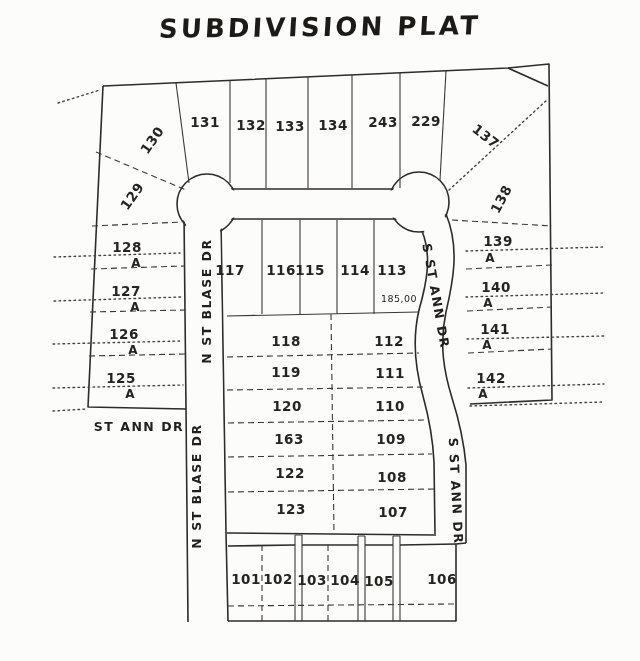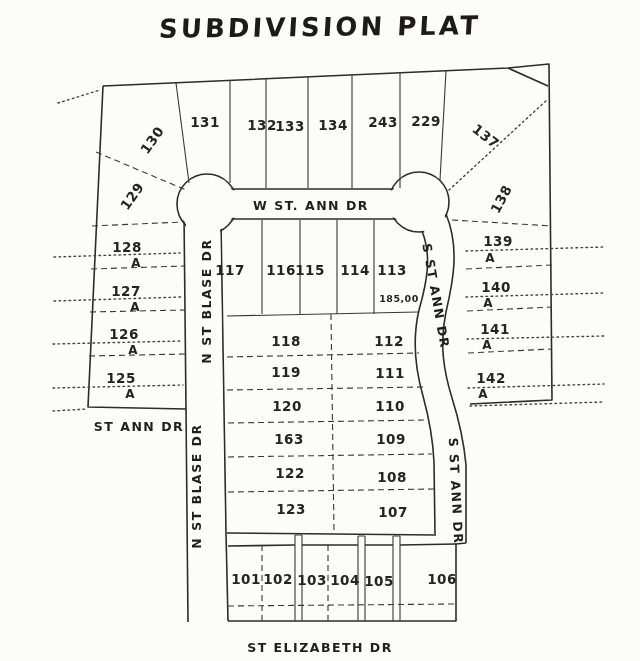--- a/index.html
+++ b/index.html
@@ -5,21 +5,21 @@
   html,body{margin:0;padding:0;background:#ffffff;}
   #plat-page{position:relative;width:640px;height:661px;background:#fcfcfa;overflow:hidden;
              font-family:"DejaVu Sans","Liberation Sans",sans-serif;}
   #plat-svg{position:absolute;left:0;top:0;z-index:1;}
   .plat-label{position:absolute;z-index:2;transform:translate(-50%,-50%);white-space:nowrap;color:#262421;}
   .title{font-weight:700;font-size:26px;letter-spacing:3px;color:#1d1b18;
          transform:translate(-50%,-50%) skewX(-4deg) rotate(-0.6deg);}
   .lot{font-weight:700;font-size:13.5px;letter-spacing:.5px;}
   .suf{font-weight:700;font-size:12px;}
   .street{font-weight:700;font-size:12.5px;letter-spacing:1.5px;color:#211f1c;}
-  .dim{font-weight:700;font-size:9.5px;letter-spacing:.5px;}
+  .dim{font-weight:400;font-size:9.5px;letter-spacing:.5px;}
 </style>
 </head>
 <body>
 
 <div id="plat-page">
 
   <svg id="plat-svg" width="640" height="661" viewBox="0 0 640 661">
 
     <g stroke="#2e2c29" stroke-width="1.6" fill="none">
       <circle cx="207" cy="204" r="30"></circle>
@@ -72,27 +72,25 @@
     <g stroke="#454340" stroke-width="1.4" stroke-dasharray="1.6 3.4" stroke-linecap="round" fill="none">
       <path d="M54,257 L180,253 M54,301 L181,297 M53,344 L182,341 M53,388 L183,385 M53,411 L87,409"></path>
       <path d="M466,251 L604,247 M466,297 L604,293 M467,339 L604,336 M468,388 L604,384 M470,406 L604,402"></path>
       <path d="M58,103 L100,90"></path>
       <path d="M449,190 L548,99"></path>
     </g>
   </svg>
 
   <div class="plat-label title" style="left:320px;top:27px">SUBDIVISION PLAT</div>
 
-  <div class="plat-label street" style="left:311px;top:205px">W ST. ANN DR</div>
   <div class="plat-label street" style="left:436px;top:296px;transform:translate(-50%,-50%) rotate(80deg)">S ST ANN DR</div>
   <div class="plat-label street" style="left:206px;top:301px;transform:translate(-50%,-50%) rotate(-90deg)">N ST BLASE DR</div>
   <div class="plat-label street" style="left:139px;top:426px">ST ANN DR</div>
   <div class="plat-label street" style="left:196px;top:486px;transform:translate(-50%,-50%) rotate(-90deg)">N ST BLASE DR</div>
   <div class="plat-label street" style="left:456px;top:491px;transform:translate(-50%,-50%) rotate(87deg)">S ST ANN DR</div>
-  <div class="plat-label street" style="left:320px;top:647px">ST ELIZABETH DR</div>
 
   <div class="plat-label lot" style="left:246px;top:579px">101</div>
   <div class="plat-label lot" style="left:278px;top:579px">102</div>
   <div class="plat-label lot" style="left:312px;top:580px">103</div>
   <div class="plat-label lot" style="left:345px;top:580px">104</div>
   <div class="plat-label lot" style="left:379px;top:581px">105</div>
   <div class="plat-label lot" style="left:442px;top:579px">106</div>
   <div class="plat-label lot" style="left:393px;top:512px">107</div>
   <div class="plat-label lot" style="left:392px;top:477px">108</div>
   <div class="plat-label lot" style="left:391px;top:439px">109</div>
@@ -110,21 +108,21 @@
   <div class="plat-label lot" style="left:289px;top:439px">163</div>
   <div class="plat-label lot" style="left:290px;top:473px">122</div>
   <div class="plat-label lot" style="left:291px;top:509px">123</div>
   <div class="plat-label lot" style="left:121px;top:378px">125</div>
   <div class="plat-label lot" style="left:124px;top:334px">126</div>
   <div class="plat-label lot" style="left:126px;top:291px">127</div>
   <div class="plat-label lot" style="left:127px;top:247px">128</div>
   <div class="plat-label lot" style="left:132px;top:196px;transform:translate(-50%,-50%) rotate(-55deg)">129</div>
   <div class="plat-label lot" style="left:152px;top:140px;transform:translate(-50%,-50%) rotate(-55deg)">130</div>
   <div class="plat-label lot" style="left:205px;top:122px">131</div>
-  <div class="plat-label lot" style="left:262px;top:125px">132</div>
+  <div class="plat-label lot" style="left:251px;top:125px">132</div>
   <div class="plat-label lot" style="left:290px;top:126px">133</div>
   <div class="plat-label lot" style="left:333px;top:125px">134</div>
   <div class="plat-label lot" style="left:383px;top:122px">243</div>
   <div class="plat-label lot" style="left:426px;top:121px">229</div>
   <div class="plat-label lot" style="left:486px;top:136px;transform:translate(-50%,-50%) rotate(38deg)">137</div>
   <div class="plat-label lot" style="left:501px;top:199px;transform:translate(-50%,-50%) rotate(-62deg)">138</div>
   <div class="plat-label lot" style="left:498px;top:241px">139</div>
   <div class="plat-label lot" style="left:496px;top:287px">140</div>
   <div class="plat-label lot" style="left:495px;top:329px">141</div>
   <div class="plat-label lot" style="left:491px;top:378px">142</div>

